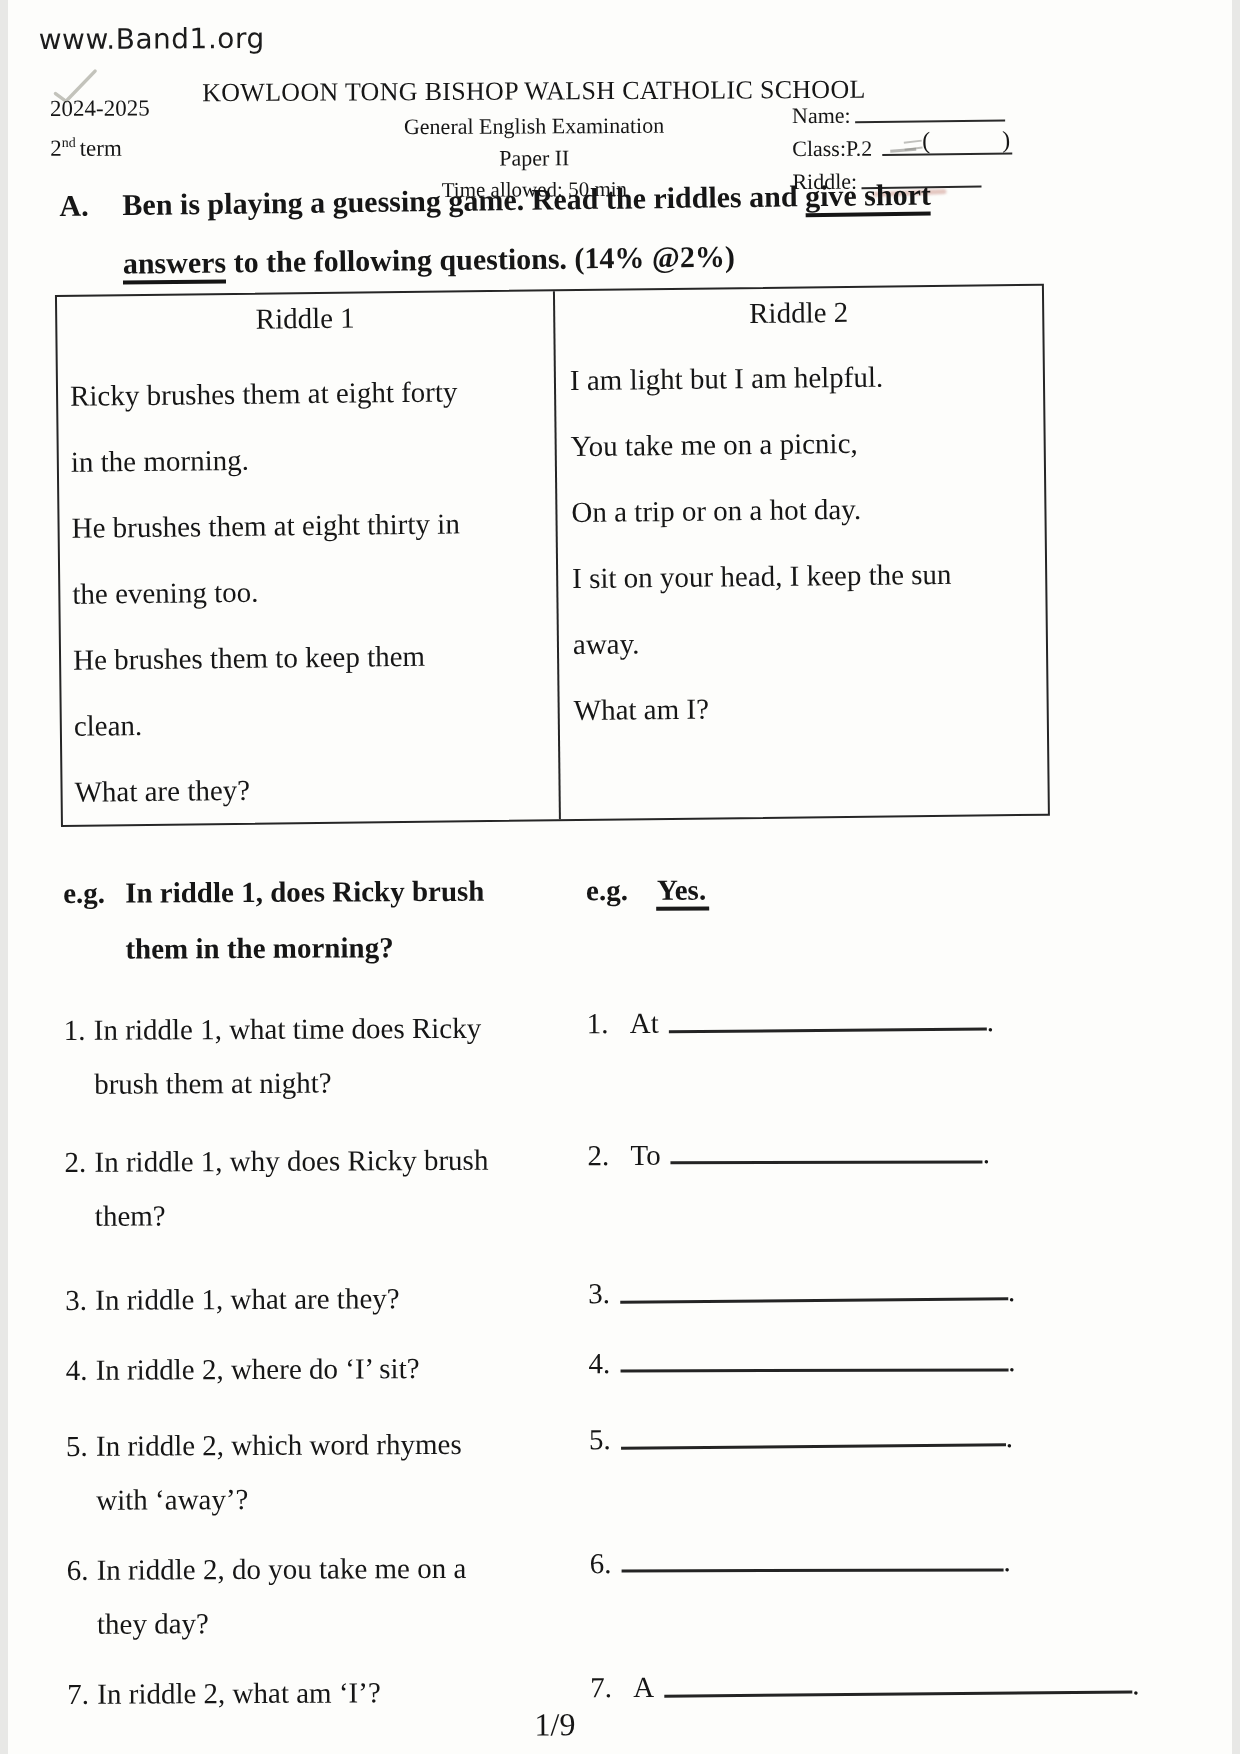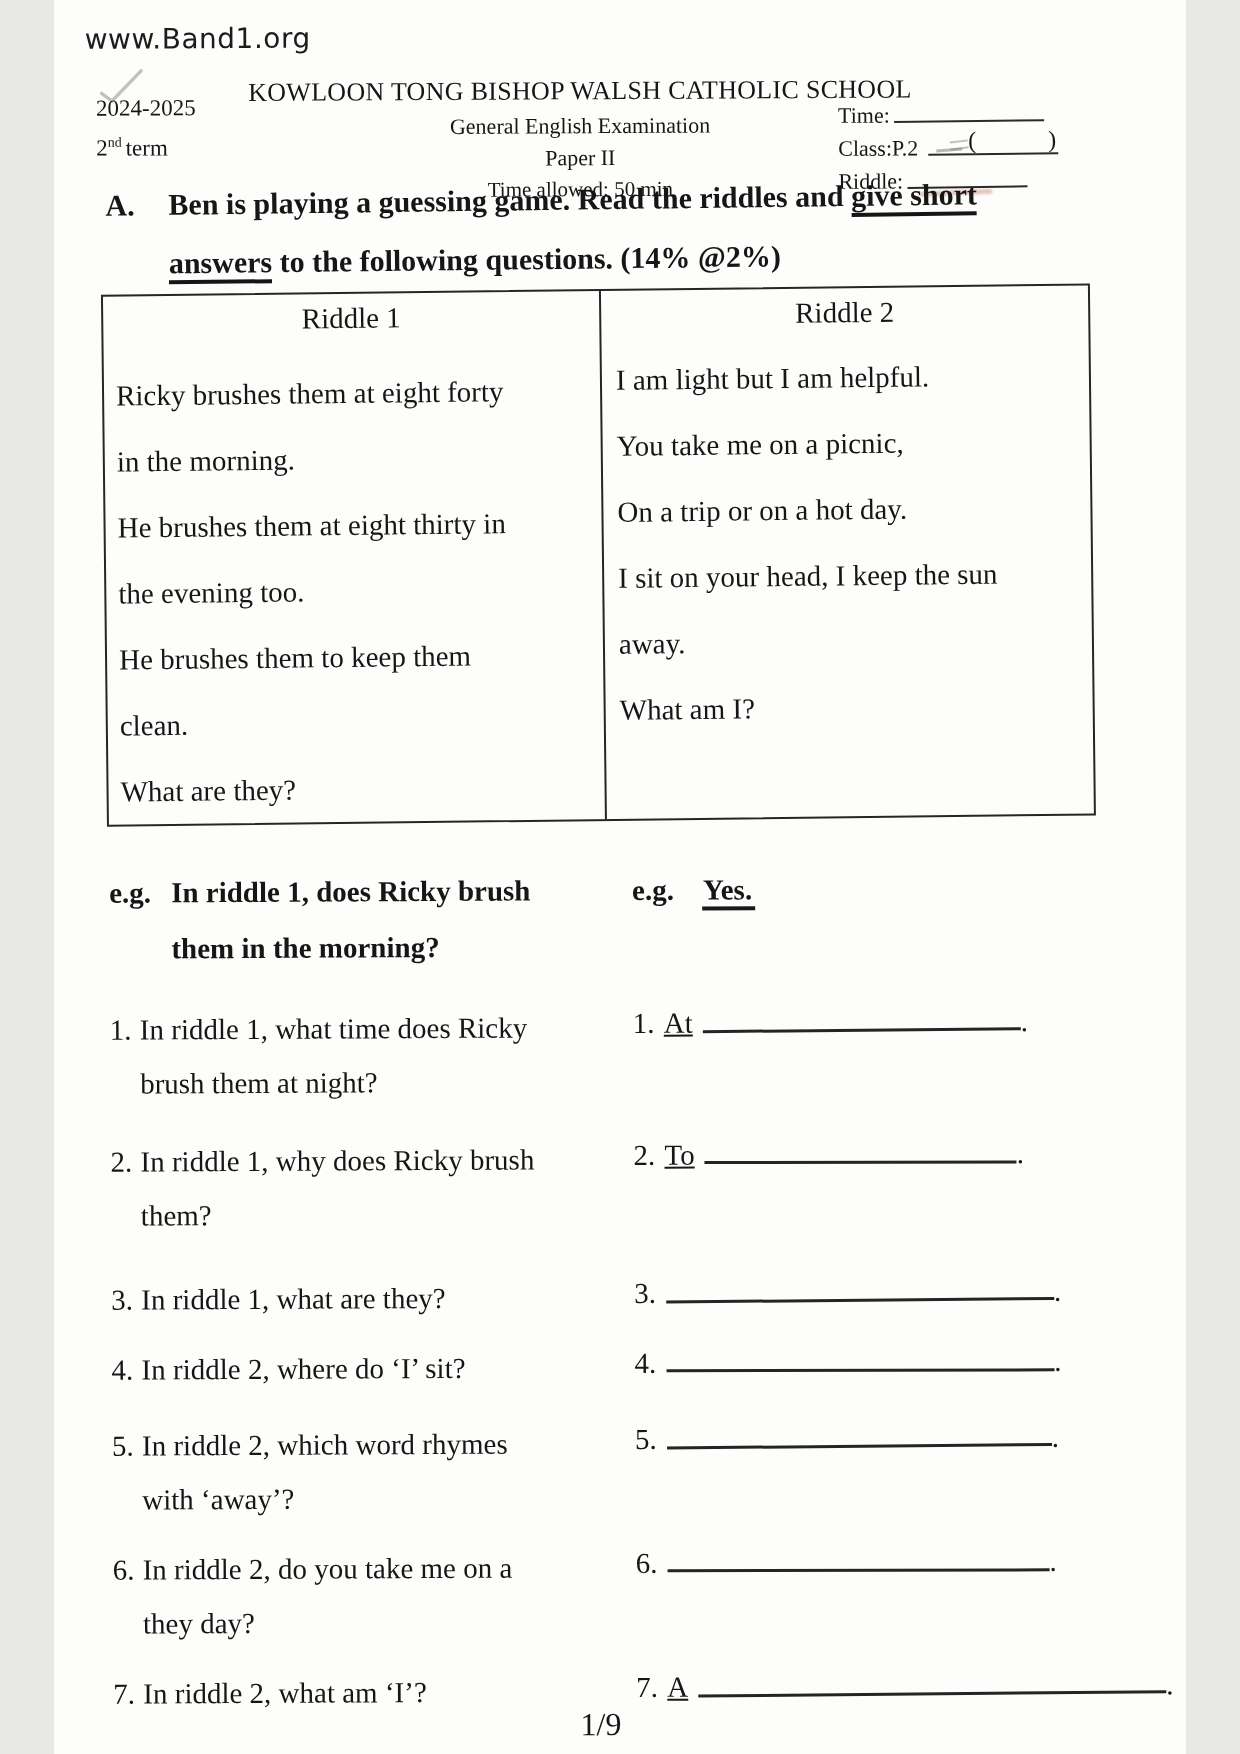--- a/index.html
+++ b/index.html
@@ -1,18 +1,18 @@
 <!DOCTYPE html>
 <html><head>
 <meta charset="utf-8">
 <style>
   html,body{margin:0;padding:0;background:#e8e8e6;}
   #page{
     position:relative;
-    width:1132px;height:1754px;
+    width:1224px;height:1754px;
     background:#fdfdfb;
     overflow:hidden;
     font-family:"Liberation Serif", serif;
     color:#161616;
     margin:0 auto;
   }
   #sheet{
     position:absolute;inset:0;
     transform:rotate(-0.3deg);
     transform-origin:50% 50%;
@@ -80,21 +80,21 @@
   .cell-r .rline{padding-left:14px;}
   .cell-r .rline-first{margin-top:10px;}
   
   .qrow{position:absolute;left:0;top:0;width:1240px;}
   .qleft{position:absolute;left:55px;font-size:29px;line-height:54px;white-space:nowrap;}
   .qnum{display:inline-block;width:30px;}
   .qtext{display:inline-block;vertical-align:top;}
   .eg-row .qleft,.eg-row .aright{font-weight:bold;line-height:56px;}
   .eg-row .qnum{width:62px;}
   .aright{position:absolute;left:578px;font-size:29px;line-height:46px;white-space:nowrap;}
-  .aprefix{margin-left:2px;text-decoration:underline;}
+  .aprefix{margin-left:14px;}
   .ansblank{
     display:inline-block;height:26px;border-bottom:3px solid #242424;
     vertical-align:baseline;margin-left:10px;
   }
   .t1{transform:rotate(0.18deg);}
   .t2{transform:rotate(-0.22deg);}
   .ans-yes{border-bottom:4px solid #1a1a1a;padding:0 3px 1px 1px;margin-left:28px;}
   .pageno{position:absolute;left:522px;top:1706px;font-size:32px;}
 </style>
 </head>
@@ -119,21 +119,21 @@
 
     <div class="hdr-left">
       <div>2024-2025</div>
       <div>
         <span>2</span><sup>nd</sup><span class="term-word">term</span>
       </div>
     </div>
 
     <div class="hdr-right">
       <div class="field">
-        <span>Time:</span><span class="blank name-blank"></span>
+        <span>Name:</span><span class="blank name-blank"></span>
       </div>
       <div class="field">
         <span>Class:P.2</span><span class="blank class-blank"><span class="squiggle-a" style="left:8px;bottom:2px;"></span><span class="squiggle-b" style="left:22px;bottom:4px;"></span><span class="paren paren-l">(</span><span class="paren paren-r">)</span></span>
       </div>
       <div class="field">
         <span>Riddle:</span><span class="blank marks-blank"></span>
       </div>
     </div>
     <div class="marks-smudge" style="left:868px;top:192px;"></div>
 

